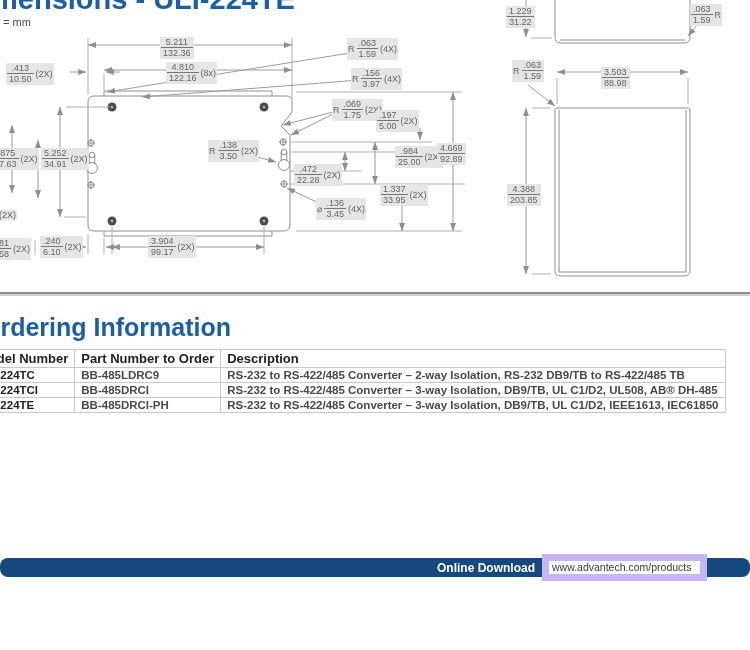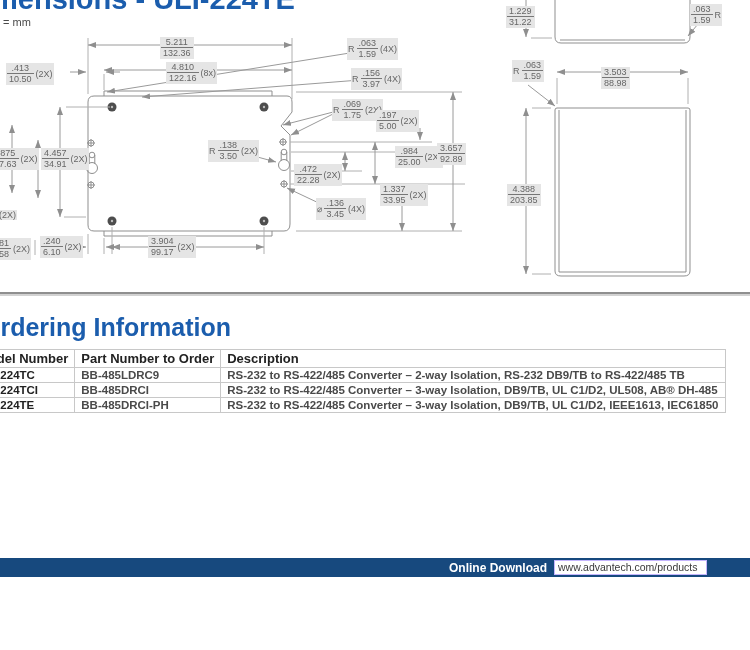--- a/index.html
+++ b/index.html
@@ -40,25 +40,25 @@
   .ord-table th,.ord-table td{
     border:1px solid #c8c8c8;text-align:left;padding:1px 6px;
     overflow:hidden;white-space:nowrap;
   }
   .ord-table th{font-size:13px;color:#222;height:14px;}
   .ord-table td{height:12px;font-weight:bold;}
   .ord-table td.model{font-weight:bold;color:#222;}
   
   .footer-bar{
     position:absolute;left:0;top:558px;width:750px;height:19px;background:#17497e;
-    display:flex;align-items:center;justify-content:flex-end;
+    display:flex;align-items:center;justify-content:flex-end;border-radius:8px;
   }
   .footer-label{color:#fff;font-weight:bold;font-size:12px;margin-right:7px;}
   .footer-urlbox{
-    width:145px;height:13px;background:#fff;border:1px solid #c4b5fd;margin-right:43px;
+    width:145px;height:13px;background:#fff;border:7px solid #c4b5fd;margin-right:43px;
     font-size:10.5px;color:#3a3a3a;line-height:13px;padding:0 3px;overflow:hidden;white-space:nowrap;
   }
 </style>
 </head>
 <body>
 
 <h1 class="doc-title">Dimensions - ULI-224TE</h1>
 <div class="units-note">= mm</div>
 
 <div id="drawing">
@@ -241,21 +241,21 @@
   </div>
   <div class="dim" style="left:395px;top:146px">
     <span class="fr">
         <span class="t">.984</span>
         <span class="b">25.00</span>
       </span>
     <span class="suf">(2X)</span>
   </div>
   <div class="dim" style="left:437px;top:143px">
     <span class="fr">
-        <span class="t">3.657</span>
+        <span class="t">4.669</span>
         <span class="b">92.89</span>
       </span>
   </div>
   <div class="dim" style="left:316px;top:198px">
     <span class="pre">⌀</span>
     <span class="fr">
         <span class="t">.136</span>
         <span class="b">3.45</span>
       </span>
     <span class="suf">(4X)</span>
@@ -276,21 +276,21 @@
   </div>
   <div class="dim" style="left:148px;top:236px">
     <span class="fr">
         <span class="t">3.904</span>
         <span class="b">99.17</span>
       </span>
     <span class="suf">(2X)</span>
   </div>
   <div class="dim" style="left:41px;top:148px">
     <span class="fr">
-        <span class="t">4.457</span>
+        <span class="t">5.252</span>
         <span class="b">34.91</span>
       </span>
     <span class="suf">(2X)</span>
   </div>
   <div class="dim" style="left:-4px;top:148px">
     <span class="fr">
         <span class="t">875</span>
         <span class="b">7.63</span>
       </span>
     <span class="suf">(2X)</span>

